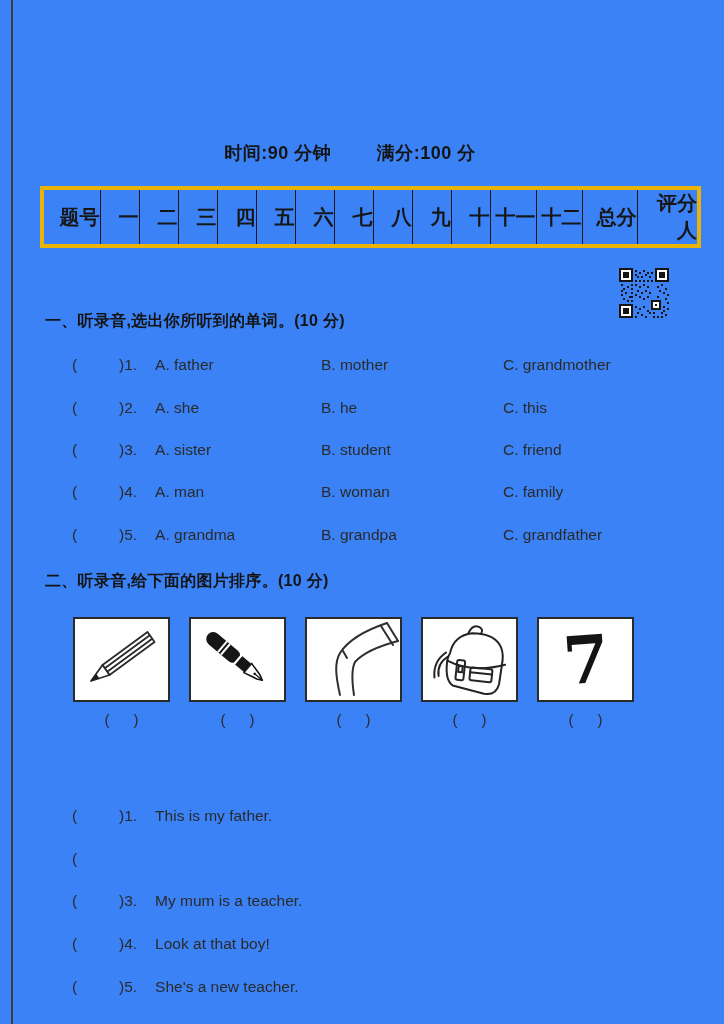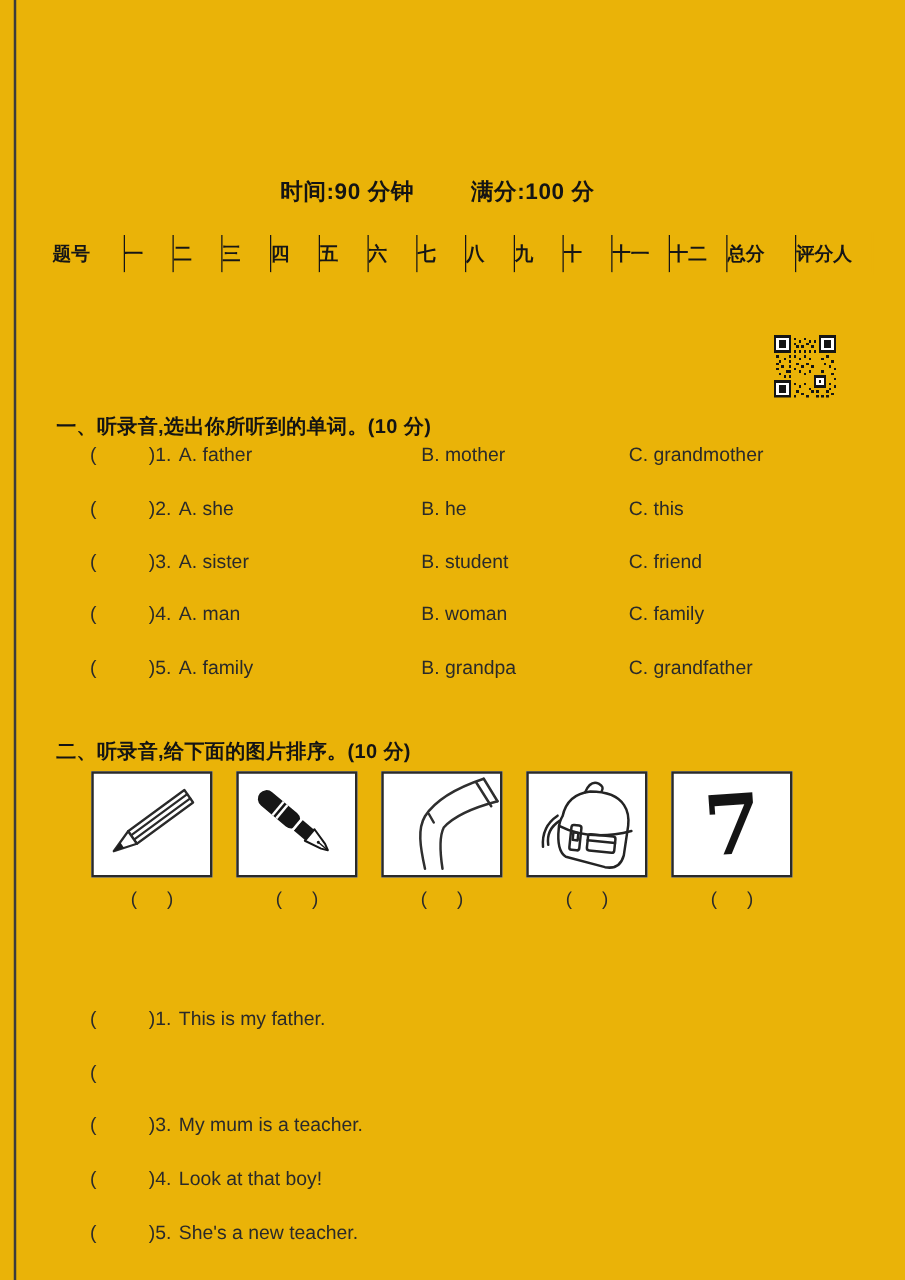--- a/index.html
+++ b/index.html
@@ -1,35 +1,35 @@
 <!DOCTYPE html>
 <html><head>
 <meta charset="utf-8">
 <style>
   html,body{margin:0;padding:0;background:#ffffff;}
-  .page{position:relative;width:724px;height:1024px;background:#eab308;overflow:hidden;
+  .page{position:relative;width:724px;height:1024px;background:#3b82f6;overflow:hidden;
         font-family:"Liberation Sans","DejaVu Sans",sans-serif;color:#1e1e1e;}
   .left-rule{position:absolute;left:11px;top:0;width:2px;height:1024px;background:#3c3c3c;}
   .title-line{position:absolute;top:141px;left:40px;width:620px;text-align:center;
               font-size:18px;font-weight:bold;letter-spacing:.5px;color:#141414;}
   .title-line .gap{margin-left:40px;}
   table.score-table{position:absolute;top:186px;left:40px;width:657px;border-collapse:collapse;
-        table-layout:fixed;font-size:15px;font-weight:600;text-align:left;color:#161616;
-        border:2px solid #eab308;}
+        table-layout:fixed;font-size:20px;font-weight:600;text-align:right;color:#161616;
+        border:4px solid #eab308;}
   table.score-table td{border:1px solid #161616;height:30px;padding:0;overflow:hidden;}
   .listening-title{position:absolute;top:269px;left:40px;width:620px;text-align:center;
         font-size:17px;font-weight:bold;color:#141414;}
   .qr{position:absolute;left:619px;top:268px;width:50px;height:50px;}
   .sec-heading{position:absolute;left:45px;font-size:16px;font-weight:bold;color:#141414;
-        letter-spacing:.3px;white-space:nowrap;margin-top:20px;}
+        letter-spacing:.3px;white-space:nowrap;}
   .h1{top:311px;} .h2{top:571px;} .h3{top:764px;}
   .q-row{position:absolute;left:0;width:724px;height:22px;font-size:15.5px;color:#2a2a2a;}
   .q-row .ab{position:absolute;top:0;white-space:nowrap;}
-  .q-row .p{left:72px;} .q-row .qt{left:119px;} .q-row .ob{left:321px;margin-left:16px;} .q-row .oc{left:503px;}
-  .q-row .w{margin-left:6px;}
+  .q-row .p{left:72px;} .q-row .qt{left:119px;} .q-row .ob{left:321px;} .q-row .oc{left:503px;}
+  .q-row .w{margin-left:18px;}
   .pic-box{position:absolute;top:617px;width:97px;height:85px;border:2px solid #2a2a2a;
         background:#fff;box-sizing:border-box;}
   .b1{left:73px;} .b2{left:189px;} .b3{left:305px;} .b4{left:421px;} .b5{left:537px;}
   .paren-pair{position:absolute;top:711px;width:97px;text-align:center;font-size:15px;color:#2a2a2a;}
   .paren-pair .close{margin-left:24px;}
   svg{display:block;}
 </style>
 </head>
 <body>
 
@@ -124,21 +124,21 @@
     <span class="ab oc">C. friend</span>
   </div>
   <div class="q-row" style="top:483px">
     <span class="ab p">(</span>
     <span class="ab qt"><span>)4.</span><span class="w">A. man</span></span>
     <span class="ab ob">B. woman</span>
     <span class="ab oc">C. family</span>
   </div>
   <div class="q-row" style="top:526px">
     <span class="ab p">(</span>
-    <span class="ab qt"><span>)5.</span><span class="w">A. family</span></span>
+    <span class="ab qt"><span>)5.</span><span class="w">A. grandma</span></span>
     <span class="ab ob">B. grandpa</span>
     <span class="ab oc">C. grandfather</span>
   </div>
 
   <div class="sec-heading h2">二、听录音,给下面的图片排序。(10 分)</div>
 
   <div class="pic-box b1">
     <svg width="93" height="81" viewBox="0 0 93 81" fill="none" stroke="#2a2a2a" stroke-width="1.8" stroke-linejoin="round" stroke-linecap="round">
       <polygon points="27.5,46 34.5,56 79.5,23 72.5,13" fill="#fff"></polygon>
       <line x1="29.8" y1="49.3" x2="74.8" y2="16.3"></line>

